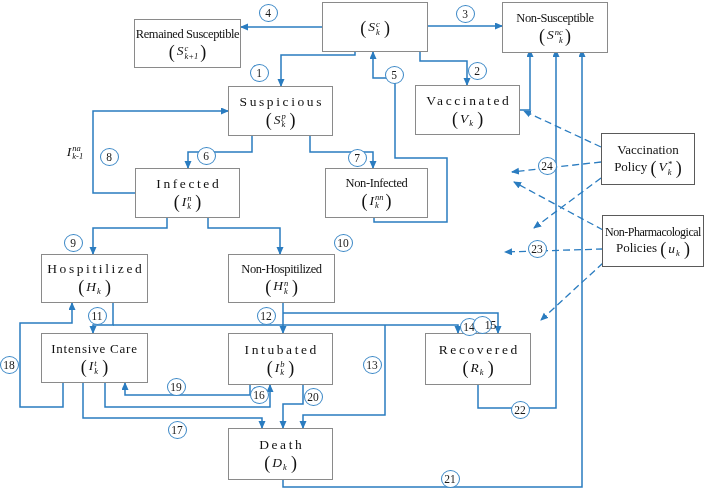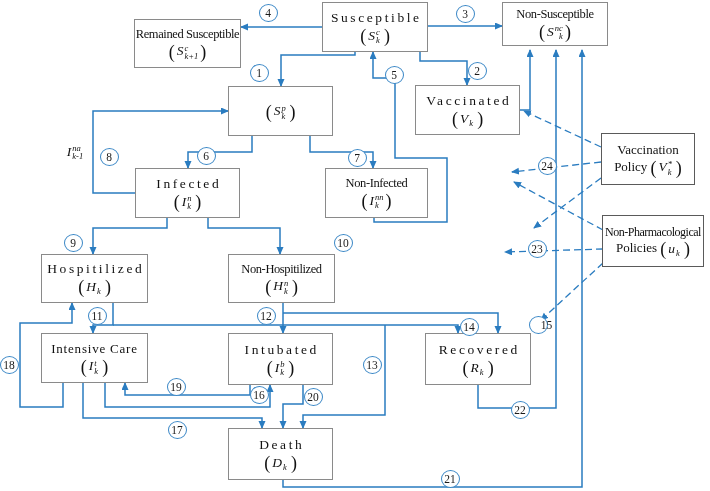--- a/index.html
+++ b/index.html
@@ -79,44 +79,44 @@
           <span class="paren">(</span>
           <span class="base">S</span>
           <span class="scripts">
             <span class="sup">c</span>
             <span class="sub">k+1</span>
           </span>
           <span class="paren">)</span>
         </span>
       </div>
       <div class="box spaced" style="left: 322px; top: 2px; width: 106px; height: 50px;">
-        <div class="bname">Susceptible</div>
         <span class="sym">
           <span class="paren">(</span>
           <span class="base">S</span>
           <span class="scripts">
             <span class="sup">c</span>
             <span class="sub">k</span>
           </span>
           <span class="paren">)</span>
         </span>
       </div>
-      <div class="box tight" style="left: 502px; top: 2px; width: 106px; height: 44px; text-align: right;">
+      <div class="box tight" style="left: 502px; top: 2px; width: 106px; height: 51px; text-align: right;">
         <div class="bname">Non-Susceptible</div>
         <span class="sym">
           <span class="paren">(</span>
           <span class="base">S</span>
           <span class="scripts">
             <span class="sup">nc</span>
             <span class="sub">k</span>
           </span>
           <span class="paren">)</span>
         </span>
       </div>
       <div class="box spaced" style="left: 228px; top: 86px; width: 105px; height: 50px;">
+        <div class="bname">Suspicious</div>
         <span class="sym">
           <span class="paren">(</span>
           <span class="base">S</span>
           <span class="scripts">
             <span class="sup">p</span>
             <span class="sub">k</span>
           </span>
           <span class="paren">)</span>
         </span>
       </div>
@@ -287,21 +287,21 @@
       </div>
       <div class="num" style="left: 256.5px; top: 307px;">
         <span>12</span>
       </div>
       <div class="num" style="left: 362.5px; top: 356px;">
         <span>13</span>
       </div>
       <div class="num" style="left: 459.5px; top: 318px;">
         <span>14</span>
       </div>
-      <div class="num" style="left: 529px; top: 316px; padding-left: 16px;">
+      <div class="num" style="left: 473px; top: 316px; padding-left: 16px;">
         <span>15</span>
       </div>
       <div class="num" style="left: 249.5px; top: 386px;">
         <span>16</span>
       </div>
       <div class="num" style="left: 167.5px; top: 421px;">
         <span>17</span>
       </div>
       <div class="num" style="left: -0.5px; top: 356px;">
         <span>18</span>

